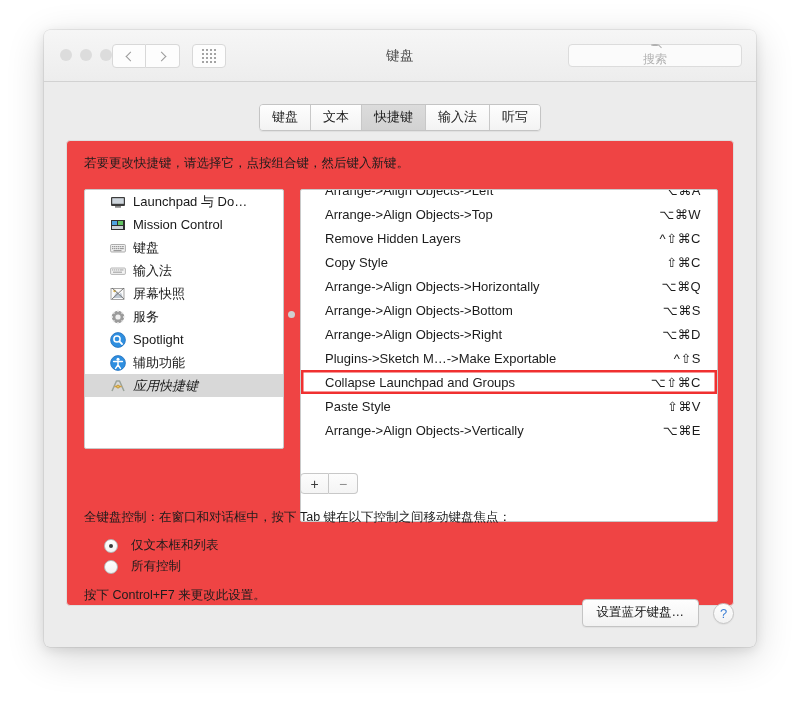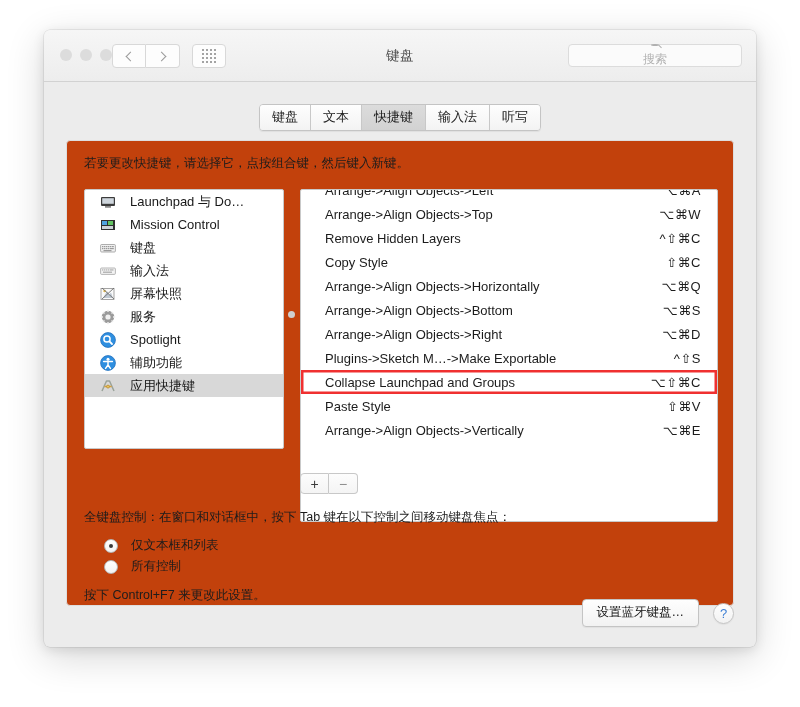--- a/index.html
+++ b/index.html
@@ -108,21 +108,21 @@
     white-space: nowrap;
   }
   .tab:last-child { border-right: none; }
   .tab.active { background: linear-gradient(#dcdcdc, #d2d2d2); }
 
   
   .panel {
     position: absolute;
     left: 22px; top: 110px;
     width: 668px; height: 466px;
-    background: #c2410c;
+    background: #ef4444;
     border: 1px solid #dedede;
     border-radius: 4px;
   }
   .hint {
     padding: 14px 0 0 17px;
     font-size: 12.5px; color: #1c1c1c;
     line-height: 16px;
   }
 
   
@@ -133,27 +133,27 @@
   }
   .sidebar {
     width: 200px; height: 260px;
     background: #ffffff;
     border: 1px solid #c9c9c9;
     border-radius: 2px;
     overflow: hidden;
   }
   .srow {
     display: flex; align-items: center;
-    gap: 14px;
+    gap: 7px;
     height: 23px;
-    padding-left: 15px;
+    padding-left: 25px;
     font-size: 13px; color: #181818;
     white-space: nowrap;
   }
-  .srow.sel { background: #d8d8d8; }
+  .srow.sel { background: #d8d8d8; font-style: italic; }
   .sicon { width: 16px; height: 16px; flex: none; position: relative; }
 
   .gutter { width: 16px; position: relative; }
   .gutter .knob {
     position: absolute; left: 4px; top: 122px;
     width: 7px; height: 7px; border-radius: 50%;
     background: #cfcfcf;
   }
 
   .shortcuts {

